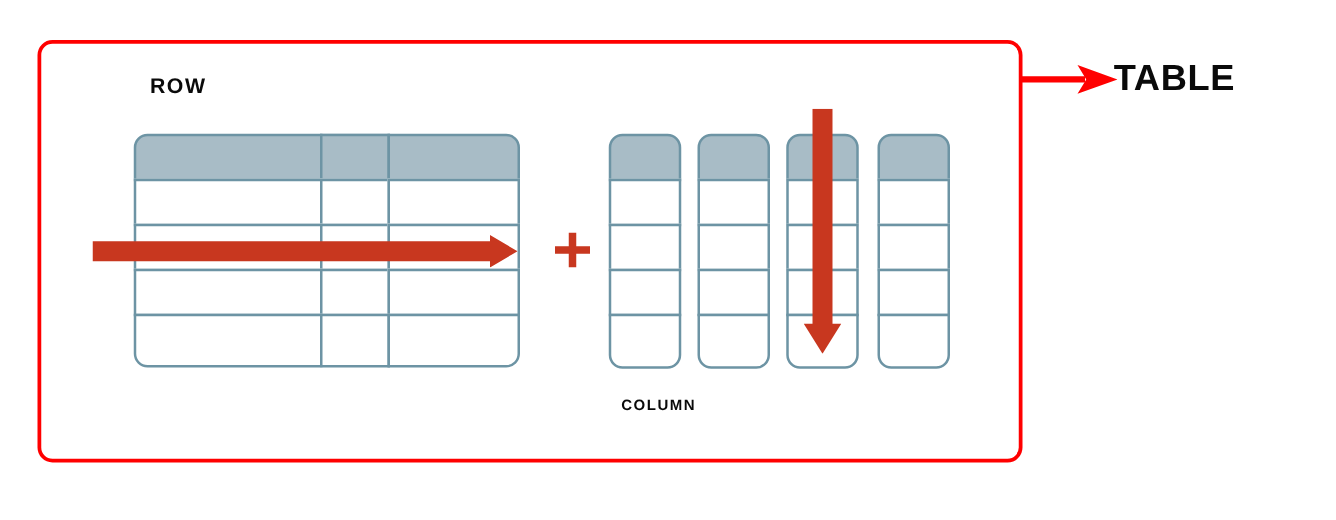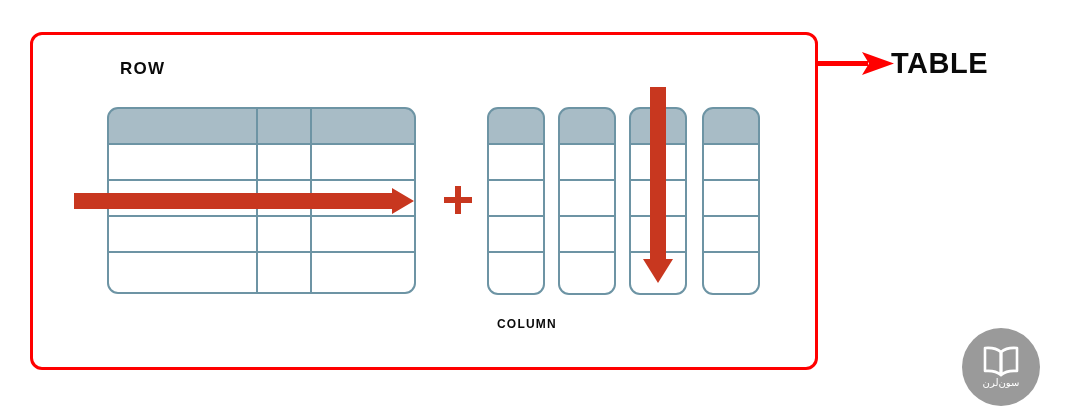--- a/index.html
+++ b/index.html
@@ -230,25 +230,14 @@
     </svg>
   </div>
 
   <div class="table-pointer">
     <svg width="78" height="28" viewBox="0 0 78 28" xmlns="http://www.w3.org/2000/svg">
       <rect x="0" y="11" width="52" height="5" fill="#ff0000"></rect>
       <path d="M46 2 L78 13.5 L46 25 L53 13.5 Z" fill="#ff0000"></path>
     </svg>
   </div>
 
-  <div class="watermark">
-    <svg width="78" height="78" viewBox="0 0 78 78" xmlns="http://www.w3.org/2000/svg">
-      <circle cx="39" cy="39" r="39" fill="#9a9a9a"></circle>
-      <g fill="none" stroke="#ffffff" stroke-width="2.6" stroke-linejoin="round">
-        <path d="M39 24 C35 20.5 29 19.5 23 20 L23 43 C29 42.5 35 43.5 39 47 Z"></path>
-        <path d="M39 24 C43 20.5 49 19.5 55 20 L55 43 C49 42.5 43 43.5 39 47 Z"></path>
-        <path d="M39 24 L39 47"></path>
-      </g>
-      <text x="39" y="58" fill="#ffffff" font-family="DejaVu Sans, sans-serif" font-size="10" text-anchor="middle">سون‌لرن</text>
-    </svg>
-  </div>
 
 </div>
 
 </body></html>

